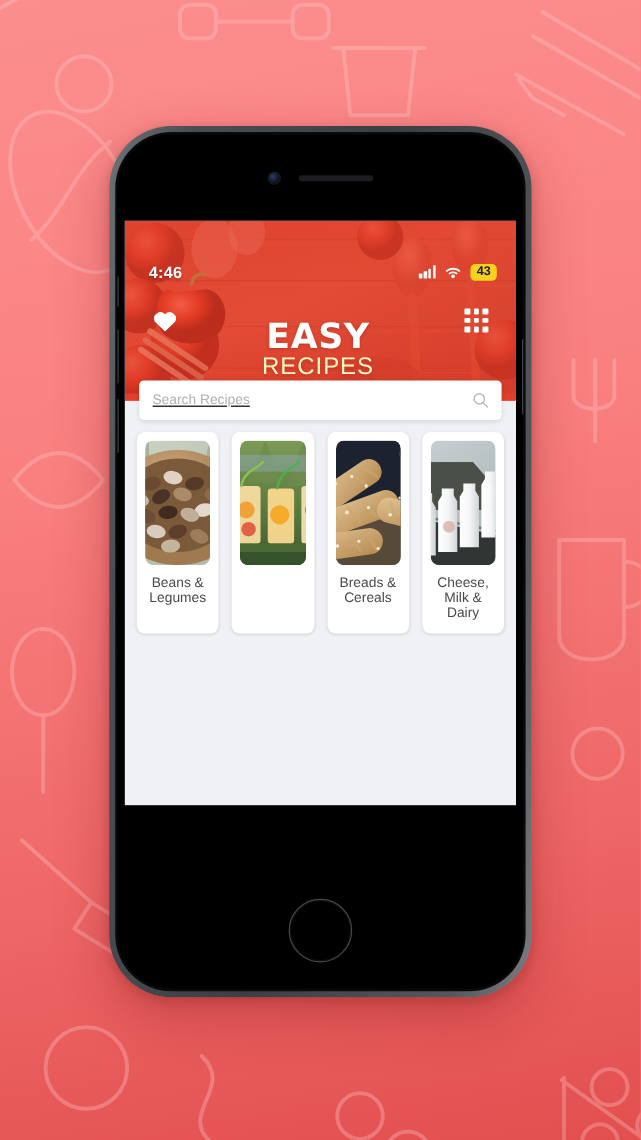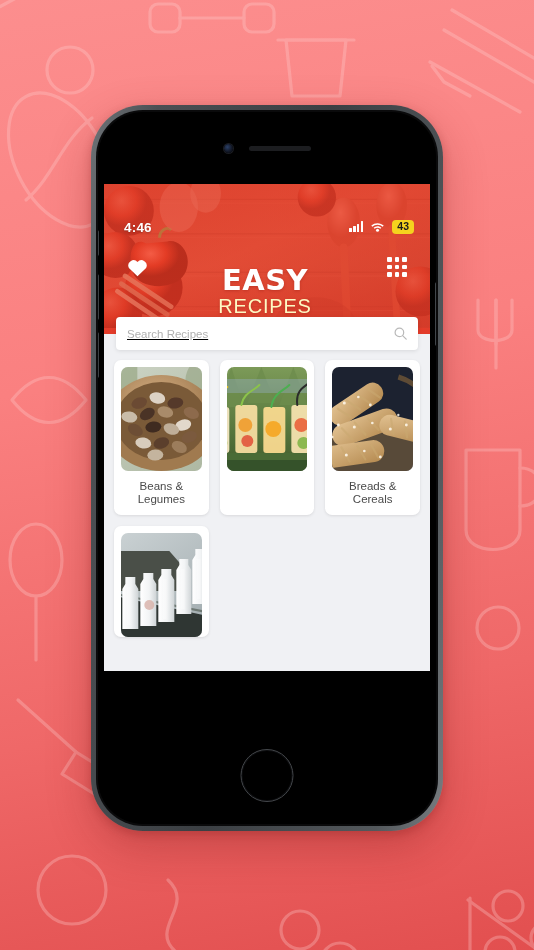--- a/index.html
+++ b/index.html
@@ -260,21 +260,21 @@
   #search-input::placeholder { color: #b0b0b0; }
 
   
   #category-scroll {
     padding: 10px 10px 0 10px;
     height: 308px;
     overflow: hidden;
   }
   #category-grid {
     display: grid;
-    grid-template-columns: 1fr 1fr 1fr;
+    grid-template-columns: 1fr 1fr 1fr 1fr;
     gap: 11px;
   }
   .cat-card {
     background: #fff;
     border-radius: 7px;
     padding: 7px 7px 0 7px;
     box-shadow: 0 1px 3px rgba(0,0,0,.10);
     overflow: hidden;
   }
   .cat-thumb {
@@ -670,20 +670,21 @@
                   </g>
                   <circle cx="58" cy="72" r="5" fill="#d8b0a8" opacity=".8"></circle>
                   <g fill="#ffffff" opacity=".35">
                     <rect x="106" y="26" width="3" height="40"></rect>
                     <rect x="90" y="36" width="3" height="40"></rect>
                     <rect x="72" y="46" width="3" height="40"></rect>
                     <rect x="36" y="54" width="3" height="38"></rect>
                   </g>
                 </svg>
               </div>
+              <span class="cat-label">Cheese, Milk &amp; Dairy</span>
             </div>
 
           </div>
         </div>
 
       </div>
 
       <div id="home-button"></div>
 
     </div>

